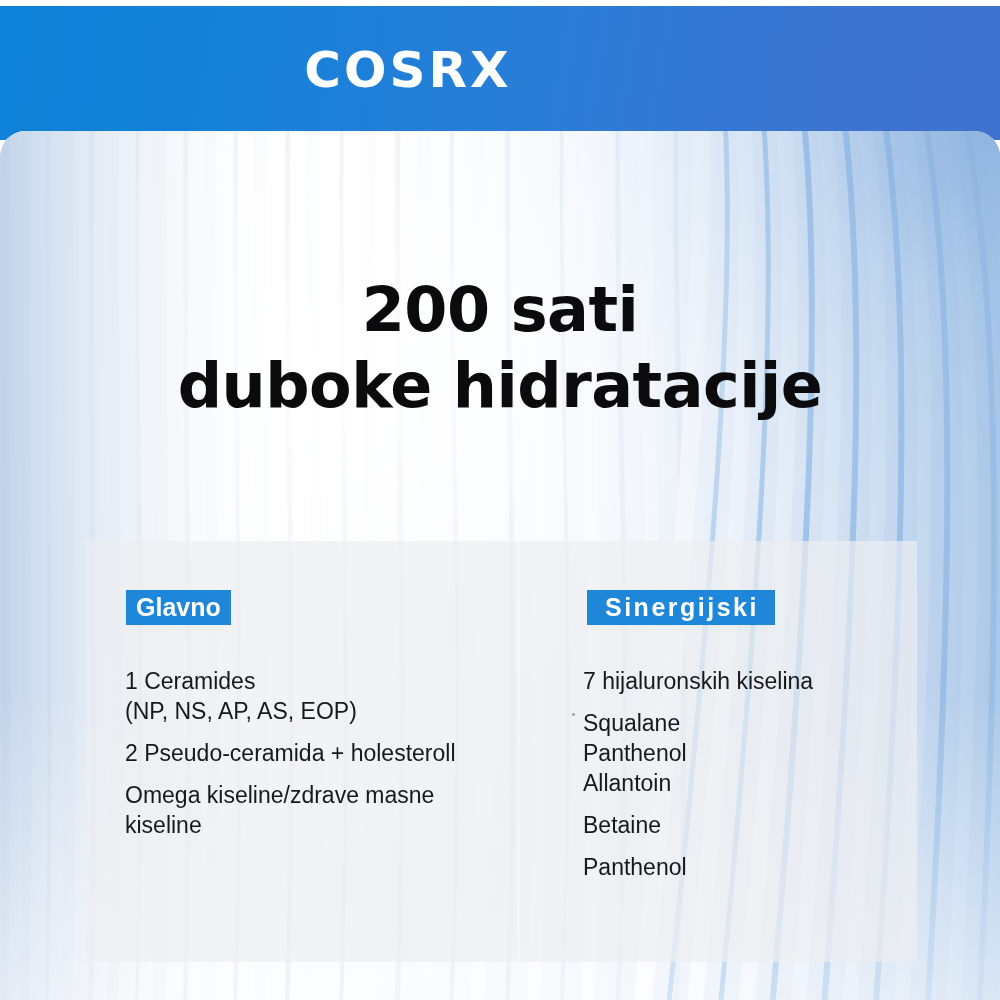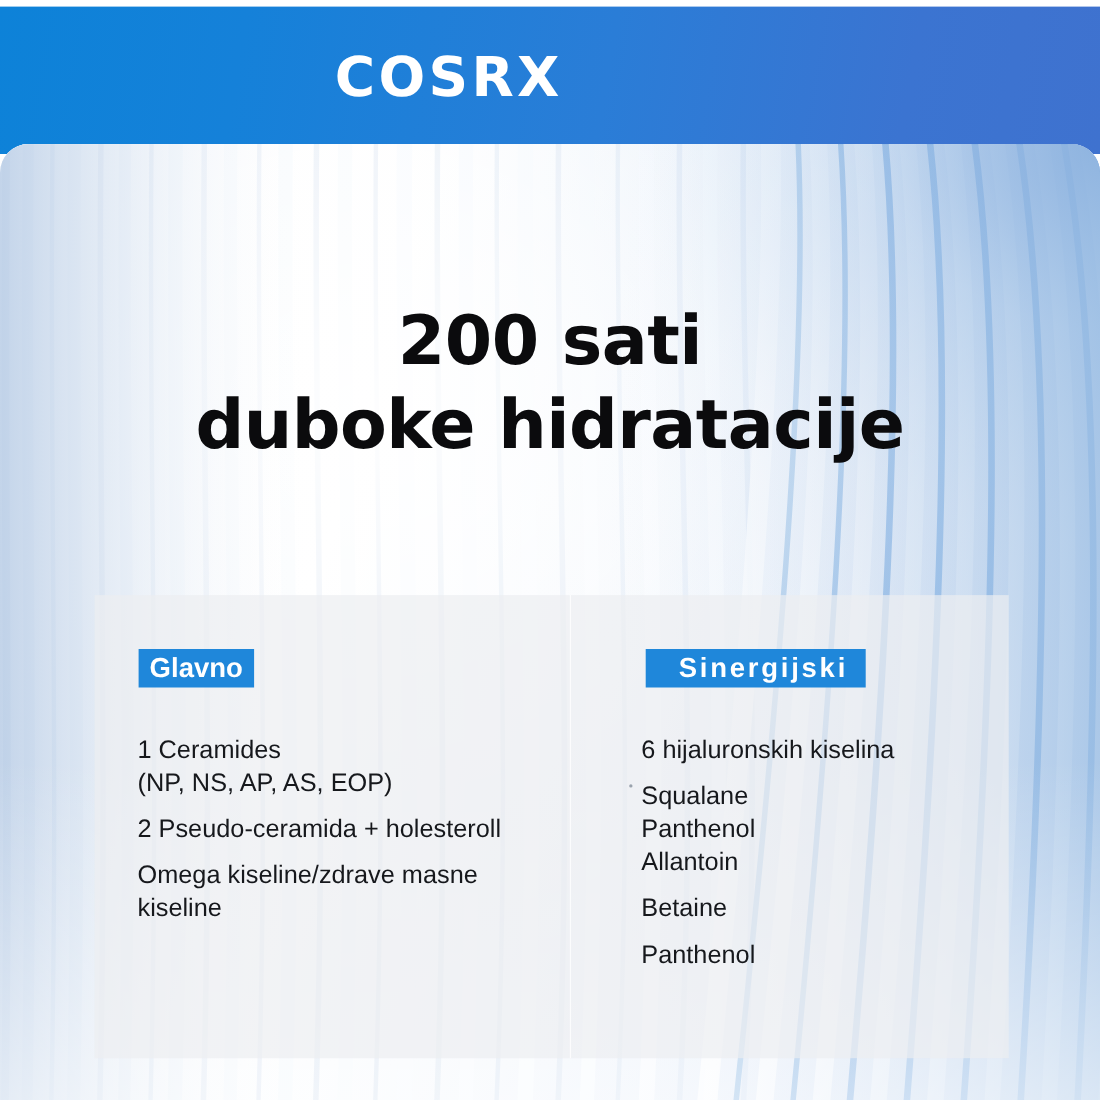--- a/index.html
+++ b/index.html
@@ -104,21 +104,21 @@
     color: #ffffff;
     font-family: "Liberation Sans", sans-serif;
     font-weight: 700;
     font-size: 25px;
     line-height: 30px;
     padding: 2px 10px 3px 10px;
     white-space: nowrap;
   }
   .panel.left .badge-wrap  { position: absolute; left: 40px; top: 49px; }
   .panel.right .badge-wrap { position: absolute; left: 68px; top: 49px; }
-  .panel.right .badge { letter-spacing: 2.5px; padding: 2px 16px 3px 30px; }
+  .panel.right .badge { letter-spacing: 2.5px; padding: 2px 16px 3px 18px; }
 
   .ing-list {
     position: absolute;
     margin: 0;
     padding: 0;
     list-style: none;
     color: #16181c;
     font-family: "Liberation Sans", sans-serif;
     font-size: 23px;
     line-height: 30px;
@@ -268,21 +268,21 @@
         <li>Omega kiseline/zdrave masne kiseline</li>
       </ul>
     </div>
 
     <div class="panel right">
       <div class="badge-wrap">
         <span class="badge">Sinergijski</span>
       </div>
       <span class="dot-mark"></span>
       <ul class="ing-list">
-        <li>6 hijaluronskih kiselina</li>
+        <li>7 hijaluronskih kiselina</li>
         <li class="tight">Squalane</li>
         <li class="tight">Panthenol</li>
         <li>Allantoin</li>
         <li>Betaine</li>
         <li>Panthenol</li>
       </ul>
     </div>
 
   </div>
 

